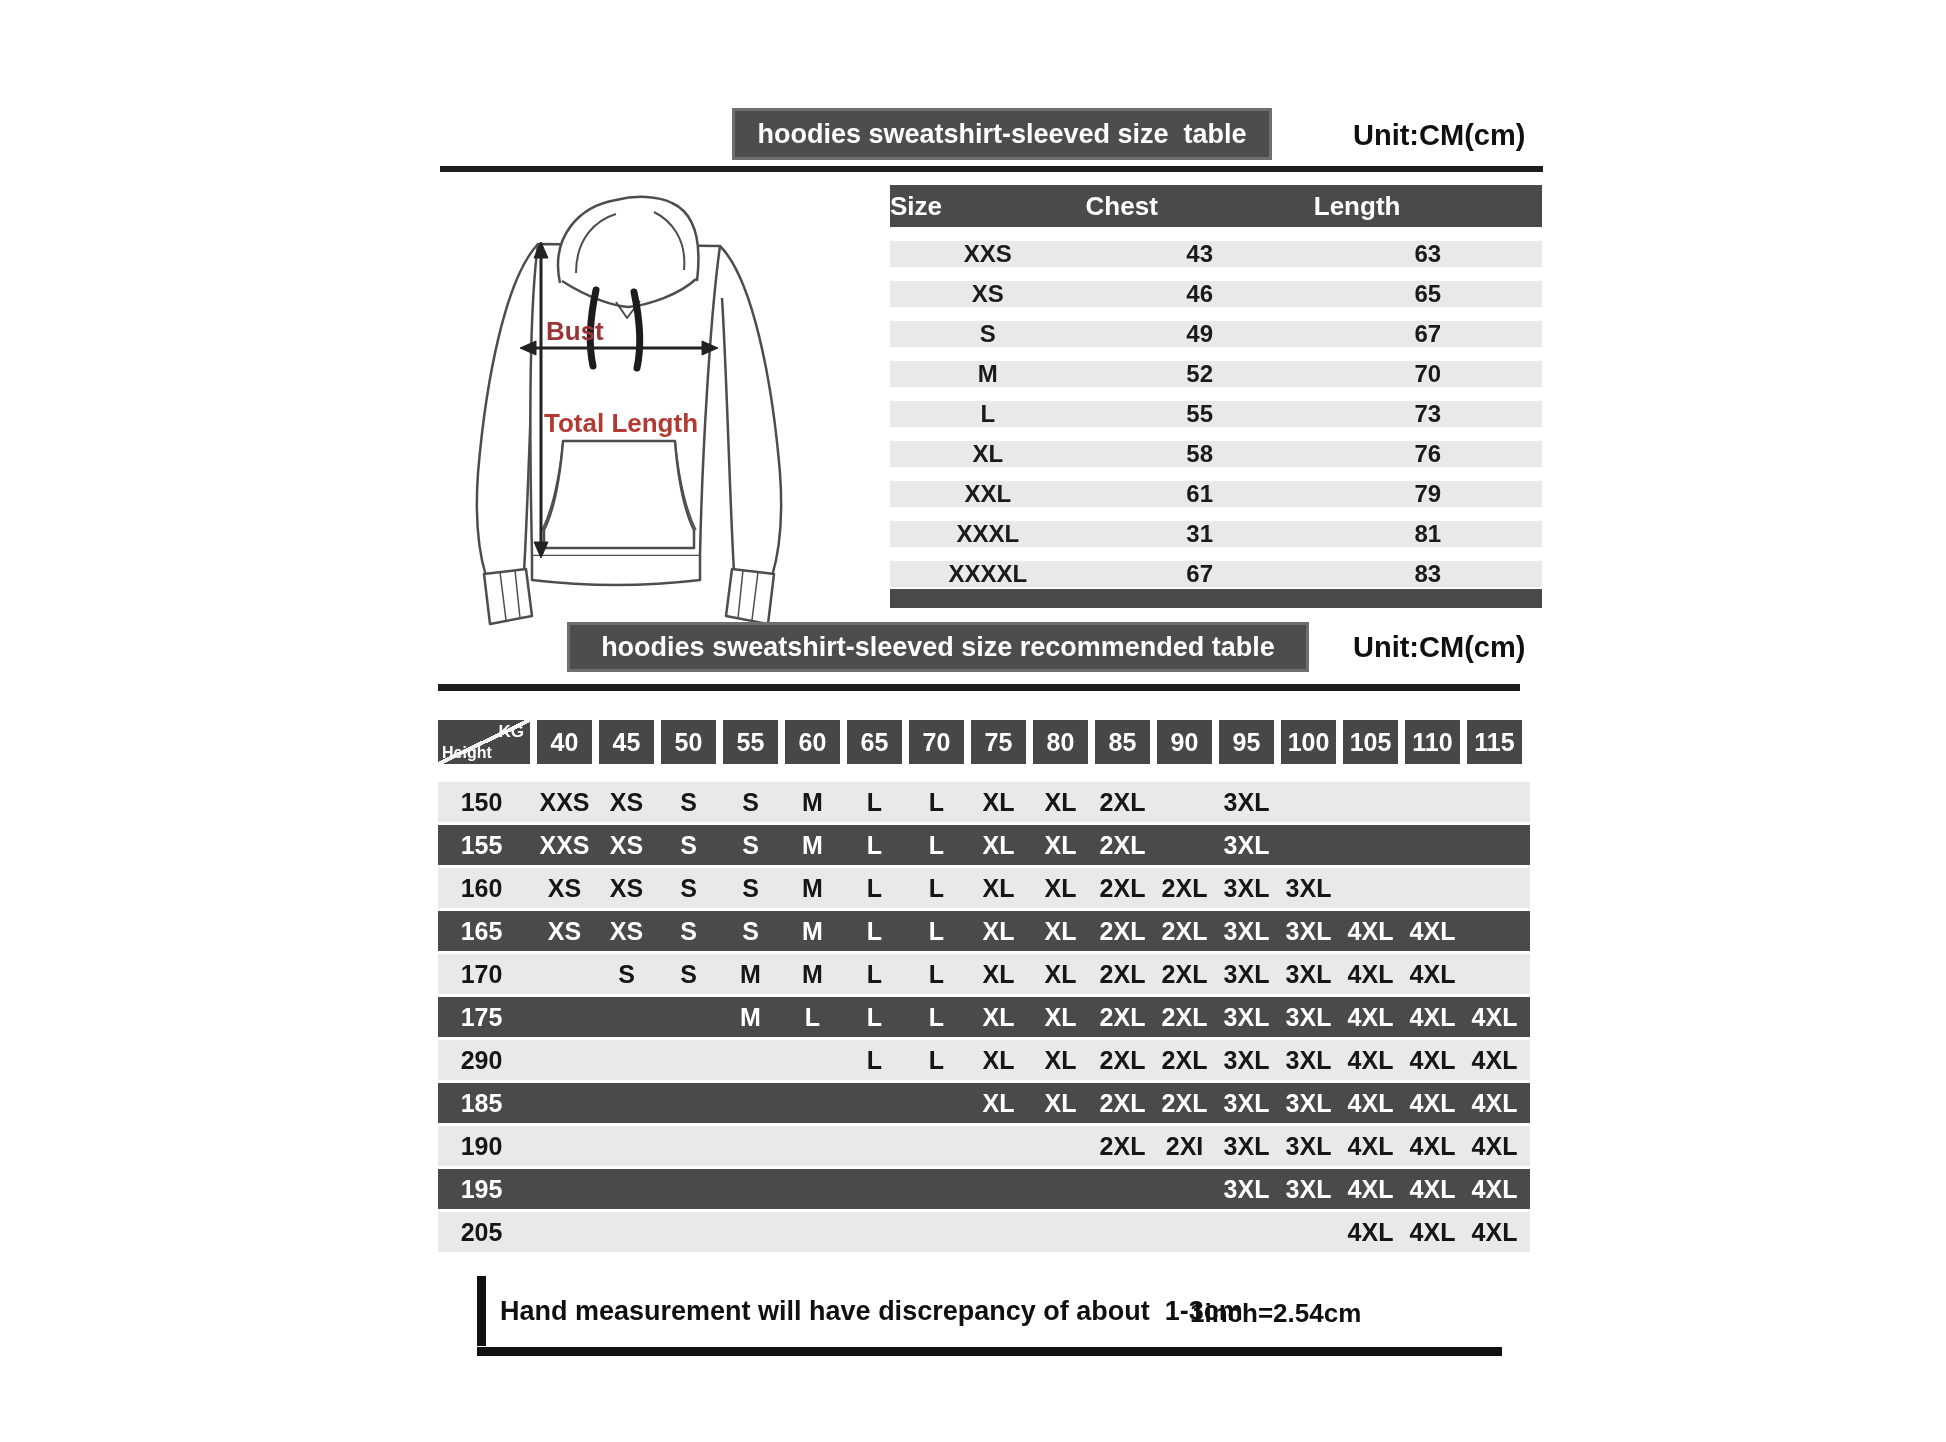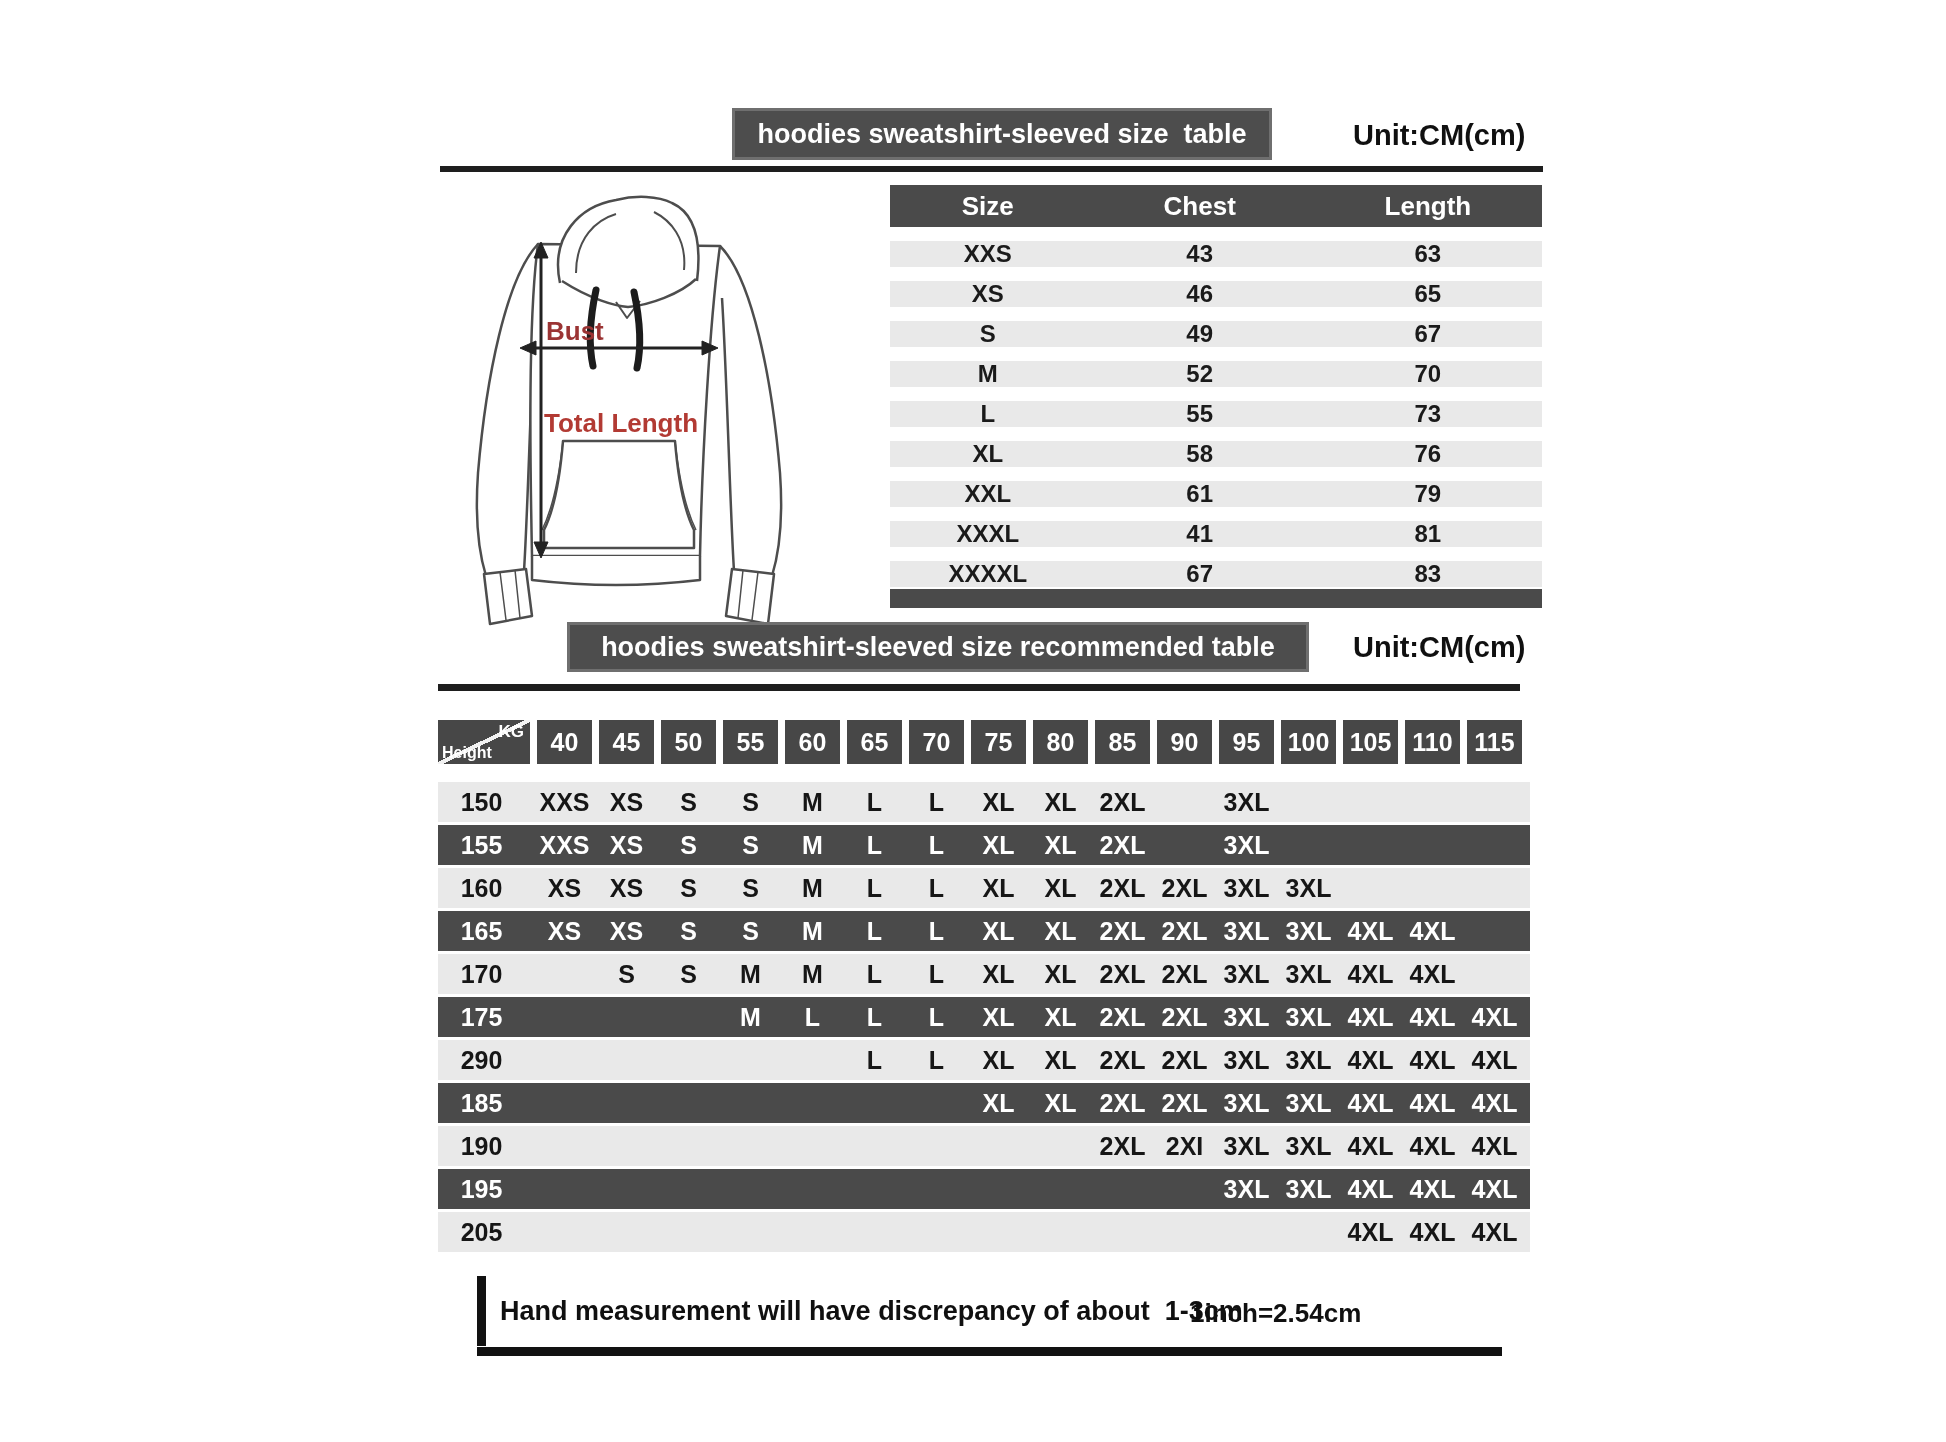--- a/index.html
+++ b/index.html
@@ -15,21 +15,21 @@
   .unit{position:absolute;font-size:29px;font-weight:700;color:#101010;white-space:pre;}
   .u1{left:1353px;top:119px;}
   .u2{left:1353px;top:631px;}
   .rule{position:absolute;background:#1e1e1e;}
   .r1{left:440px;top:166px;width:1103px;height:6px;}
   .r2{left:438px;top:684px;width:1082px;height:7px;}
 
   
   .size-table{position:absolute;left:890px;top:185px;width:652px;}
   .st-header{height:42px;background:#4a4a4a;display:grid;grid-template-columns:30% 35% 35%;
-             align-items:center;text-align:center;color:#fff;font-size:26px;font-weight:700;}
+             align-items:center;text-align:left;color:#fff;font-size:26px;font-weight:700;}
   .st-rows{margin-top:2px;}
   .st-row{height:26px;line-height:26px;margin-top:14px;background:#e9e9e9;display:grid;
           grid-template-columns:30% 35% 35%;text-align:center;font-size:24px;font-weight:700;color:#1a1a1a;}
   .st-bottom{margin-top:2px;height:19px;background:#4a4a4a;}
 
   
   .matrix{position:absolute;left:438px;top:720px;width:1092px;}
   .mx-header{display:flex;height:44px;}
   .mx-corner{position:relative;width:92px;height:44px;margin-right:7px;box-sizing:border-box;
              background:linear-gradient(to bottom right,rgba(0,0,0,0) calc(50% - 2px),
@@ -148,21 +148,21 @@
         <span>58</span>
         <span>76</span>
       </div>
         <div class="st-row">
         <span>XXL</span>
         <span>61</span>
         <span>79</span>
       </div>
         <div class="st-row">
         <span>XXXL</span>
-        <span>41</span>
+        <span>31</span>
         <span>81</span>
       </div>
         <div class="st-row">
         <span>XXXXL</span>
         <span>67</span>
         <span>83</span>
       </div>
       </div>
     <div class="st-bottom"></div>
   </div>

